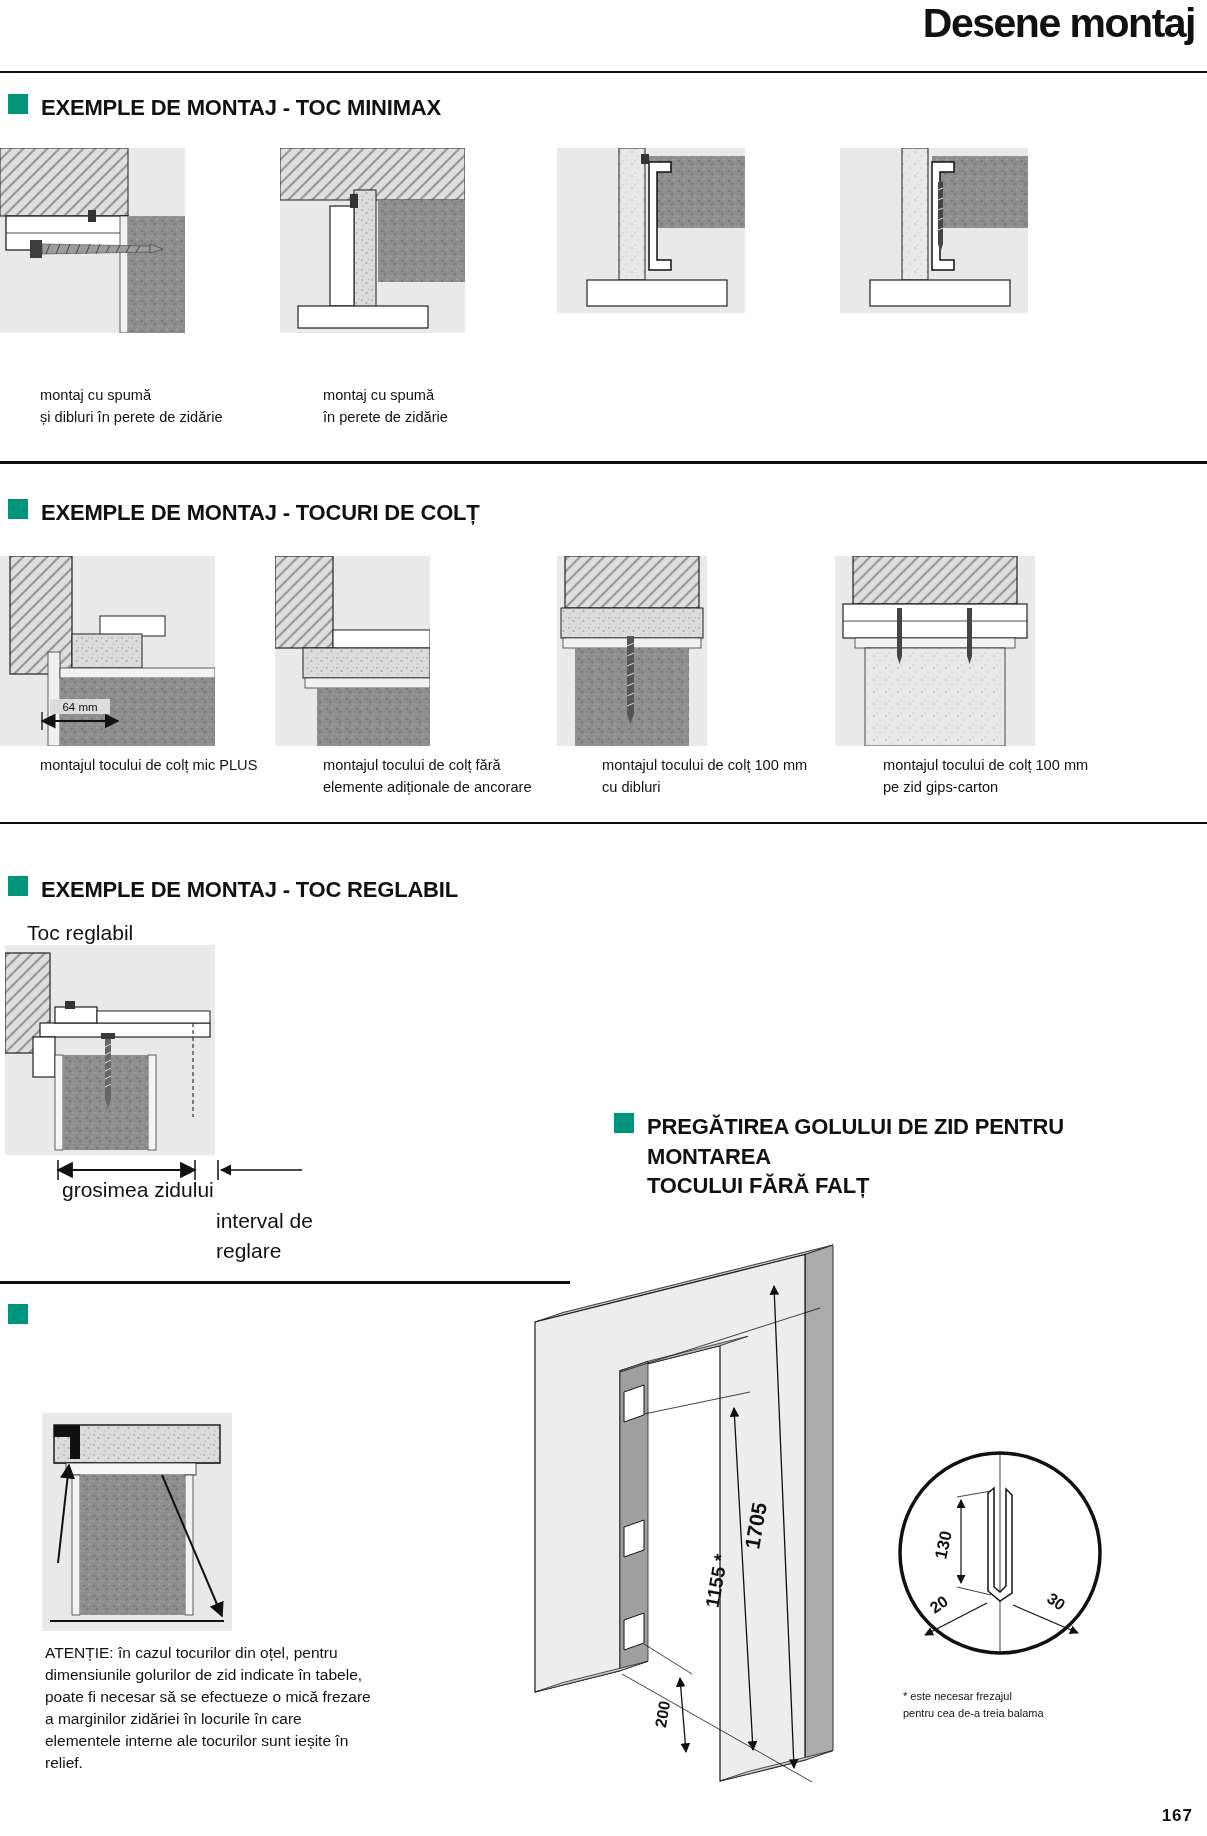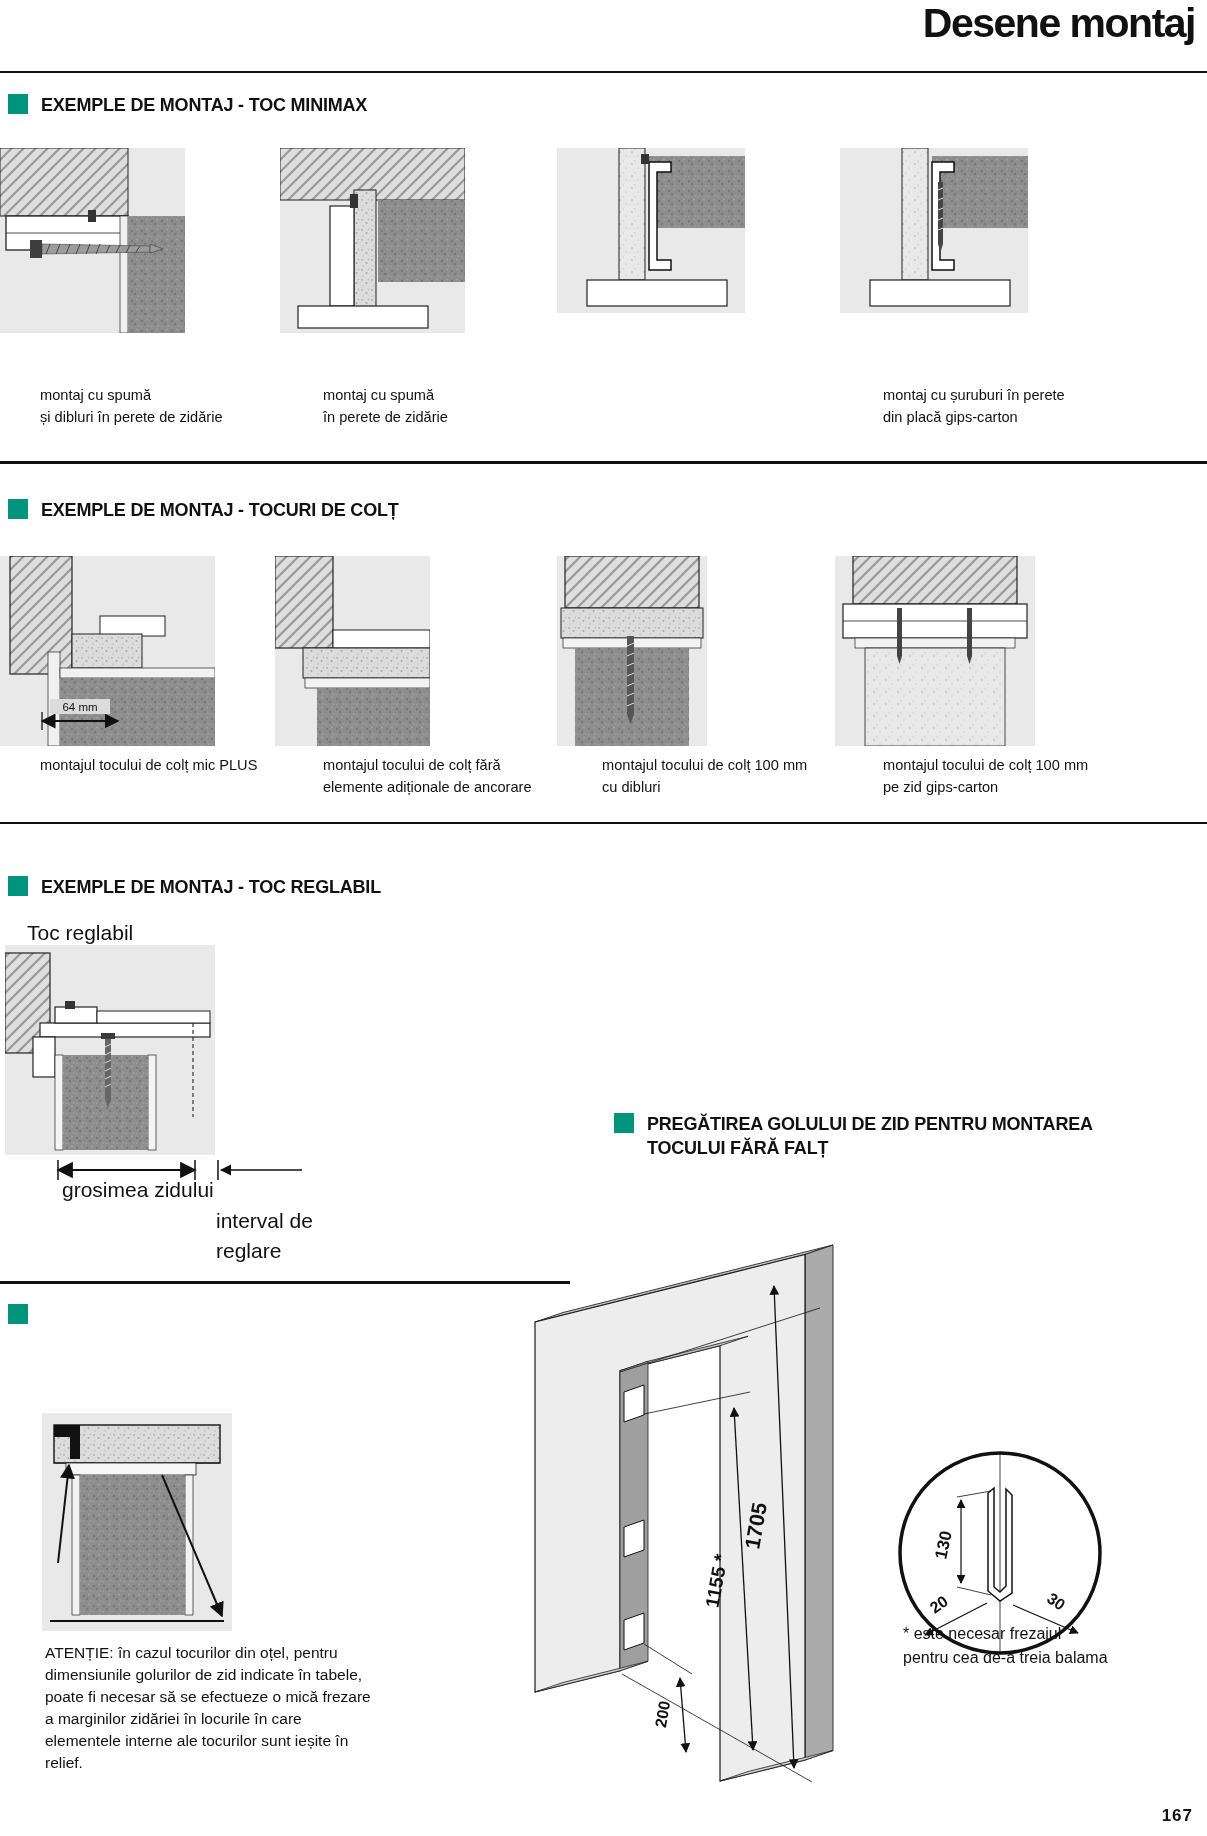--- a/index.html
+++ b/index.html
@@ -3,21 +3,21 @@
 <meta charset="utf-8">
 <style>
   html,body{margin:0;padding:0;background:#9a9a9a;}
   .page{position:relative;width:1207px;height:1836px;background:#ffffff;overflow:hidden;
         font-family:"Liberation Sans",sans-serif;color:#111;}
   .abs{position:absolute;}
   .title{font-size:41px;font-weight:bold;letter-spacing:-1.5px;white-space:nowrap;}
   .rule{background:#101010;}
   .sec-head{display:flex;align-items:flex-start;gap:13px;}
   .bullet{width:20px;height:20px;background:#00947c;flex:0 0 auto;margin-top:1px;}
-  .sec-title{font-weight:bold;font-size:18px;line-height:1.35;white-space:pre-line;letter-spacing:-0.2px;}
+  .sec-title{font-weight:bold;font-size:22px;line-height:1.35;white-space:pre-line;letter-spacing:-0.2px;}
   .cap{position:absolute;font-size:14.6px;line-height:1.5;white-space:pre-line;width:265px;padding-left:40px;}
   .small-label{font-size:21px;}
   .pre{white-space:pre-line;margin-top:28px;}
   .warning{font-size:15.5px;line-height:1.42;width:332px;}
   .pagenum{font-weight:bold;font-size:17px;letter-spacing:1px;}
   svg text{font-family:"Liberation Sans",sans-serif;fill:#111;}
   .dwg{position:absolute;}
 </style>
 </head>
 <body>
@@ -123,22 +123,20 @@
       <line x1="98" y1="82" x2="103" y2="80"></line>
     </g>
     <polygon points="98,96 103,96 100.5,104" fill="#444"></polygon>
     <rect x="30" y="132" width="140" height="26" fill="#fff" stroke="#222" stroke-width="1.2"></rect>
   </svg>
 
   <div class="cap" style="top:385px;left:0">montaj cu spumă
 și dibluri în perete de zidărie</div>
   <div class="cap" style="top:385px;left:283px">montaj cu spumă
 în perete de zidărie</div>
-  <div class="cap" style="top:385px;left:843px">montaj cu șuruburi în perete
-din placă gips-carton</div>
 
   <div class="abs rule" style="top:461px;left:0;width:1207px;height:3px"></div>
 
   <div class="abs sec-head" style="top:498px;left:8px">
     <span class="bullet"></span>
     <span class="sec-title">EXEMPLE DE MONTAJ - TOCURI DE COLȚ</span>
   </div>
 
   <svg class="dwg" style="top:556px;left:0" width="215" height="190" viewBox="0 0 215 190">
     <rect width="215" height="190" fill="#e9e9e9"></rect>
@@ -288,21 +286,21 @@
     <line x1="66" y1="57" x2="66" y2="140" stroke="#111" stroke-width="1.2" marker-start="url(#ar)" marker-end="url(#ar)"></line>
     <line x1="62" y1="54" x2="96" y2="48" stroke="#111" stroke-width="0.8"></line>
     <line x1="62" y1="144" x2="96" y2="152" stroke="#111" stroke-width="0.8"></line>
     <text x="54" y="103" font-size="17" font-weight="bold" text-anchor="middle" transform="rotate(-78 54 103)">130</text>
     <line x1="92" y1="160" x2="30" y2="192" stroke="#111" stroke-width="1.2" marker-end="url(#ar)"></line>
     <line x1="118" y1="162" x2="183" y2="190" stroke="#111" stroke-width="1.2" marker-end="url(#ar)"></line>
     <text x="47" y="166" font-size="16" font-weight="bold" text-anchor="middle" transform="rotate(-35 47 166)">20</text>
     <text x="158" y="163" font-size="16" font-weight="bold" text-anchor="middle" transform="rotate(35 158 163)">30</text>
   </svg>
 
-  <div class="abs small-label pre" style="top:1594px;left:903px;font-size:16px;line-height:1.5">* este necesar frezajul
+  <div class="abs small-label pre" style="top:1660px;left:903px;font-size:11px;line-height:1.5">* este necesar frezajul
 pentru cea de-a treia balama</div>
 
   <div class="abs rule" style="top:1281px;left:0;width:570px;height:3px"></div>
   <div class="abs sec-head" style="top:1303px;left:8px;width:430px">
     <span class="bullet"></span>
   </div>
 
   <svg class="dwg" style="top:1413px;left:42px" width="190" height="218" viewBox="0 0 190 218">
     <rect width="190" height="218" fill="#e9e9e9"></rect>
     <rect x="12" y="12" width="166" height="38" fill="url(#speckle)" stroke="#222" stroke-width="1.5"></rect>

